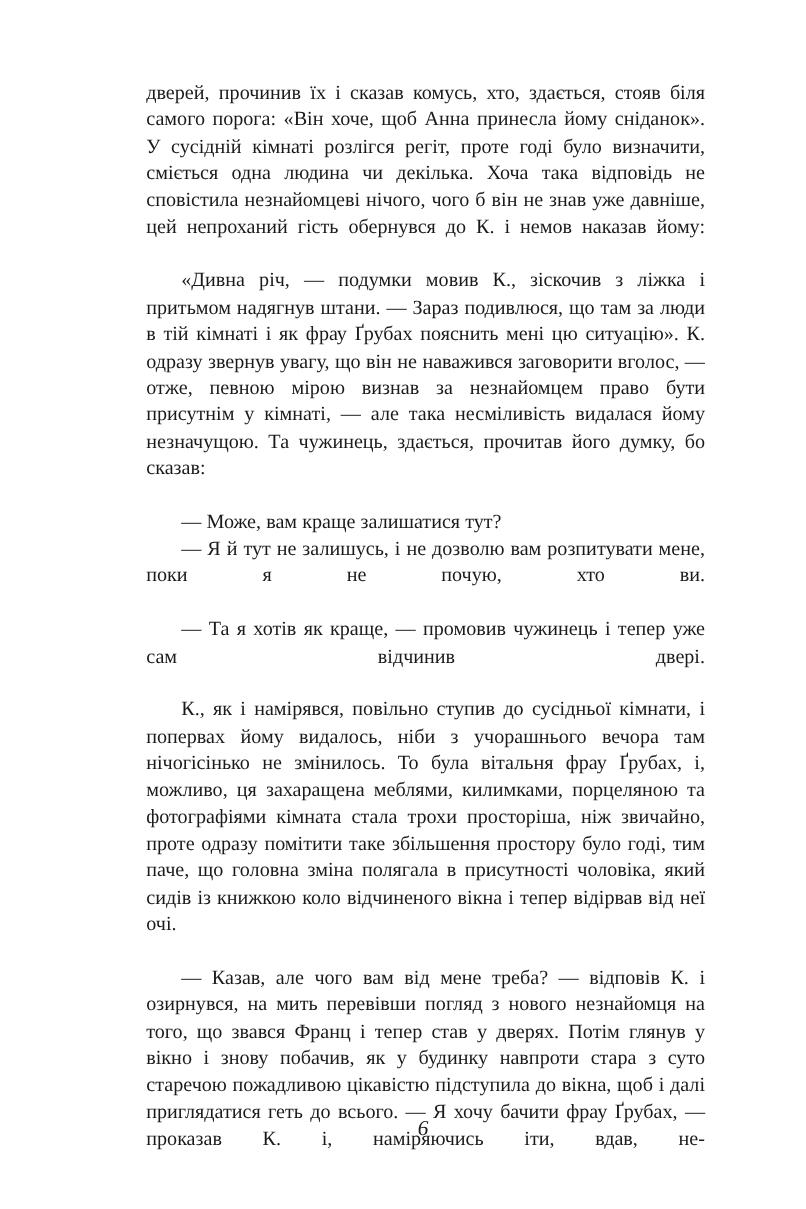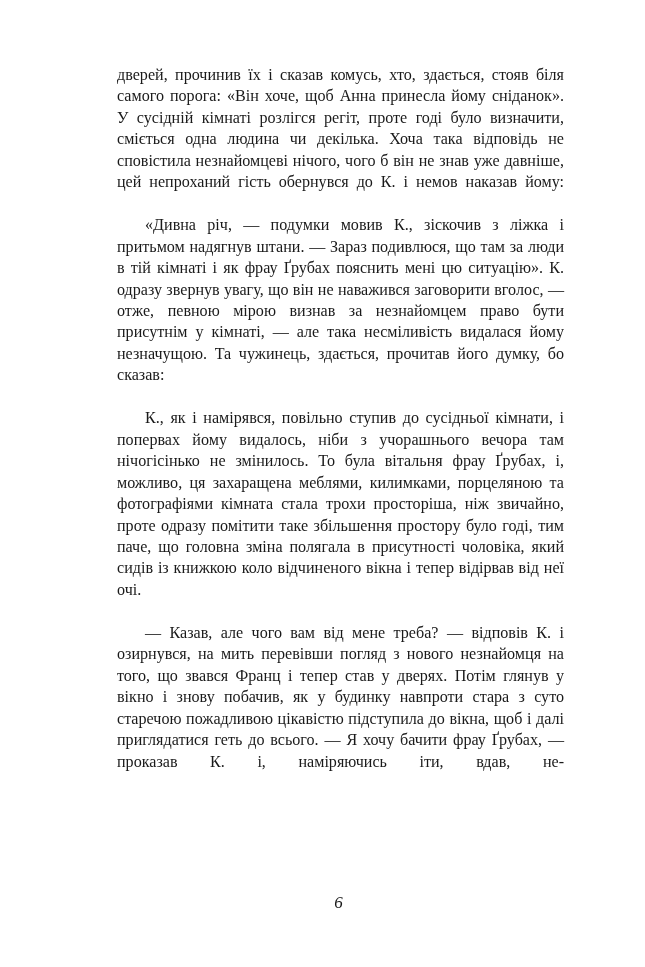--- a/index.html
+++ b/index.html
@@ -73,19 +73,22 @@
   }
 </style>
 </head>
 <body>
 
 <div id="page">
 
   <div id="text-block">
     <p class="para no-indent">дверей, прочинив їх і сказав комусь, хто, здається, стояв біля самого порога: «Він хоче, щоб Анна принесла йому сніданок». У сусідній кімнаті розлігся регіт, проте годі було визначити, сміється одна людина чи декілька. Хоча така відповідь не сповістила незнайомцеві нічого, чого б він не знав уже давніше, цей непроханий гість обернувся до К. і немов наказав йому:</p>
     <p class="para">«Дивна річ, — подумки мовив К., зіскочив з ліжка і притьмом надягнув штани. — Зараз подивлюся, що там за люди в тій кімнаті і як фрау Ґрубах пояснить мені цю ситуацію». К. одразу звернув увагу, що він не наважився заговорити вголос, — отже, певною мірою визнав за незнайомцем право бути присутнім у кімнаті, — але така несміливість видалася йому незначущою. Та чужинець, здається, прочитав його думку, бо сказав:</p>
+    <p class="para flush">— Може, вам краще залишатися тут?</p>
+    <p class="para">— Я й тут не залишусь, і не дозволю вам розпитувати мене, поки я не почую, хто ви.</p>
+    <p class="para">— Та я хотів як краще, — промовив чужинець і тепер уже сам відчинив двері.</p>
     <p class="para">К., як і намірявся, повільно ступив до сусідньої кімнати, і попервах йому видалось, ніби з учорашнього вечора там нічогісінько не змінилось. То була вітальня фрау Ґрубах, і, можливо, ця захаращена меблями, килимками, порцеляною та фотографіями кімната стала трохи просторіша, ніж звичайно, проте одразу помітити таке збільшення простору було годі, тим паче, що головна зміна полягала в присутності чоловіка, який сидів із книжкою коло відчиненого вікна і тепер відірвав від неї очі.</p>
     <p class="para">— Казав, але чого вам від мене треба? — відповів К. і озирнувся, на мить перевівши погляд з нового незнайомця на того, що звався Франц і тепер став у дверях. Потім глянув у вікно і знову побачив, як у будинку навпроти стара з суто старечою пожадливою цікавістю підступила до вікна, щоб і далі приглядатися геть до всього. — Я хочу бачити фрау Ґрубах, — проказав К. і, наміряючись іти, вдав, не-</p>
   </div>
 
   <div id="page-number">6</div>
 
 </div>
 
 </body></html>

